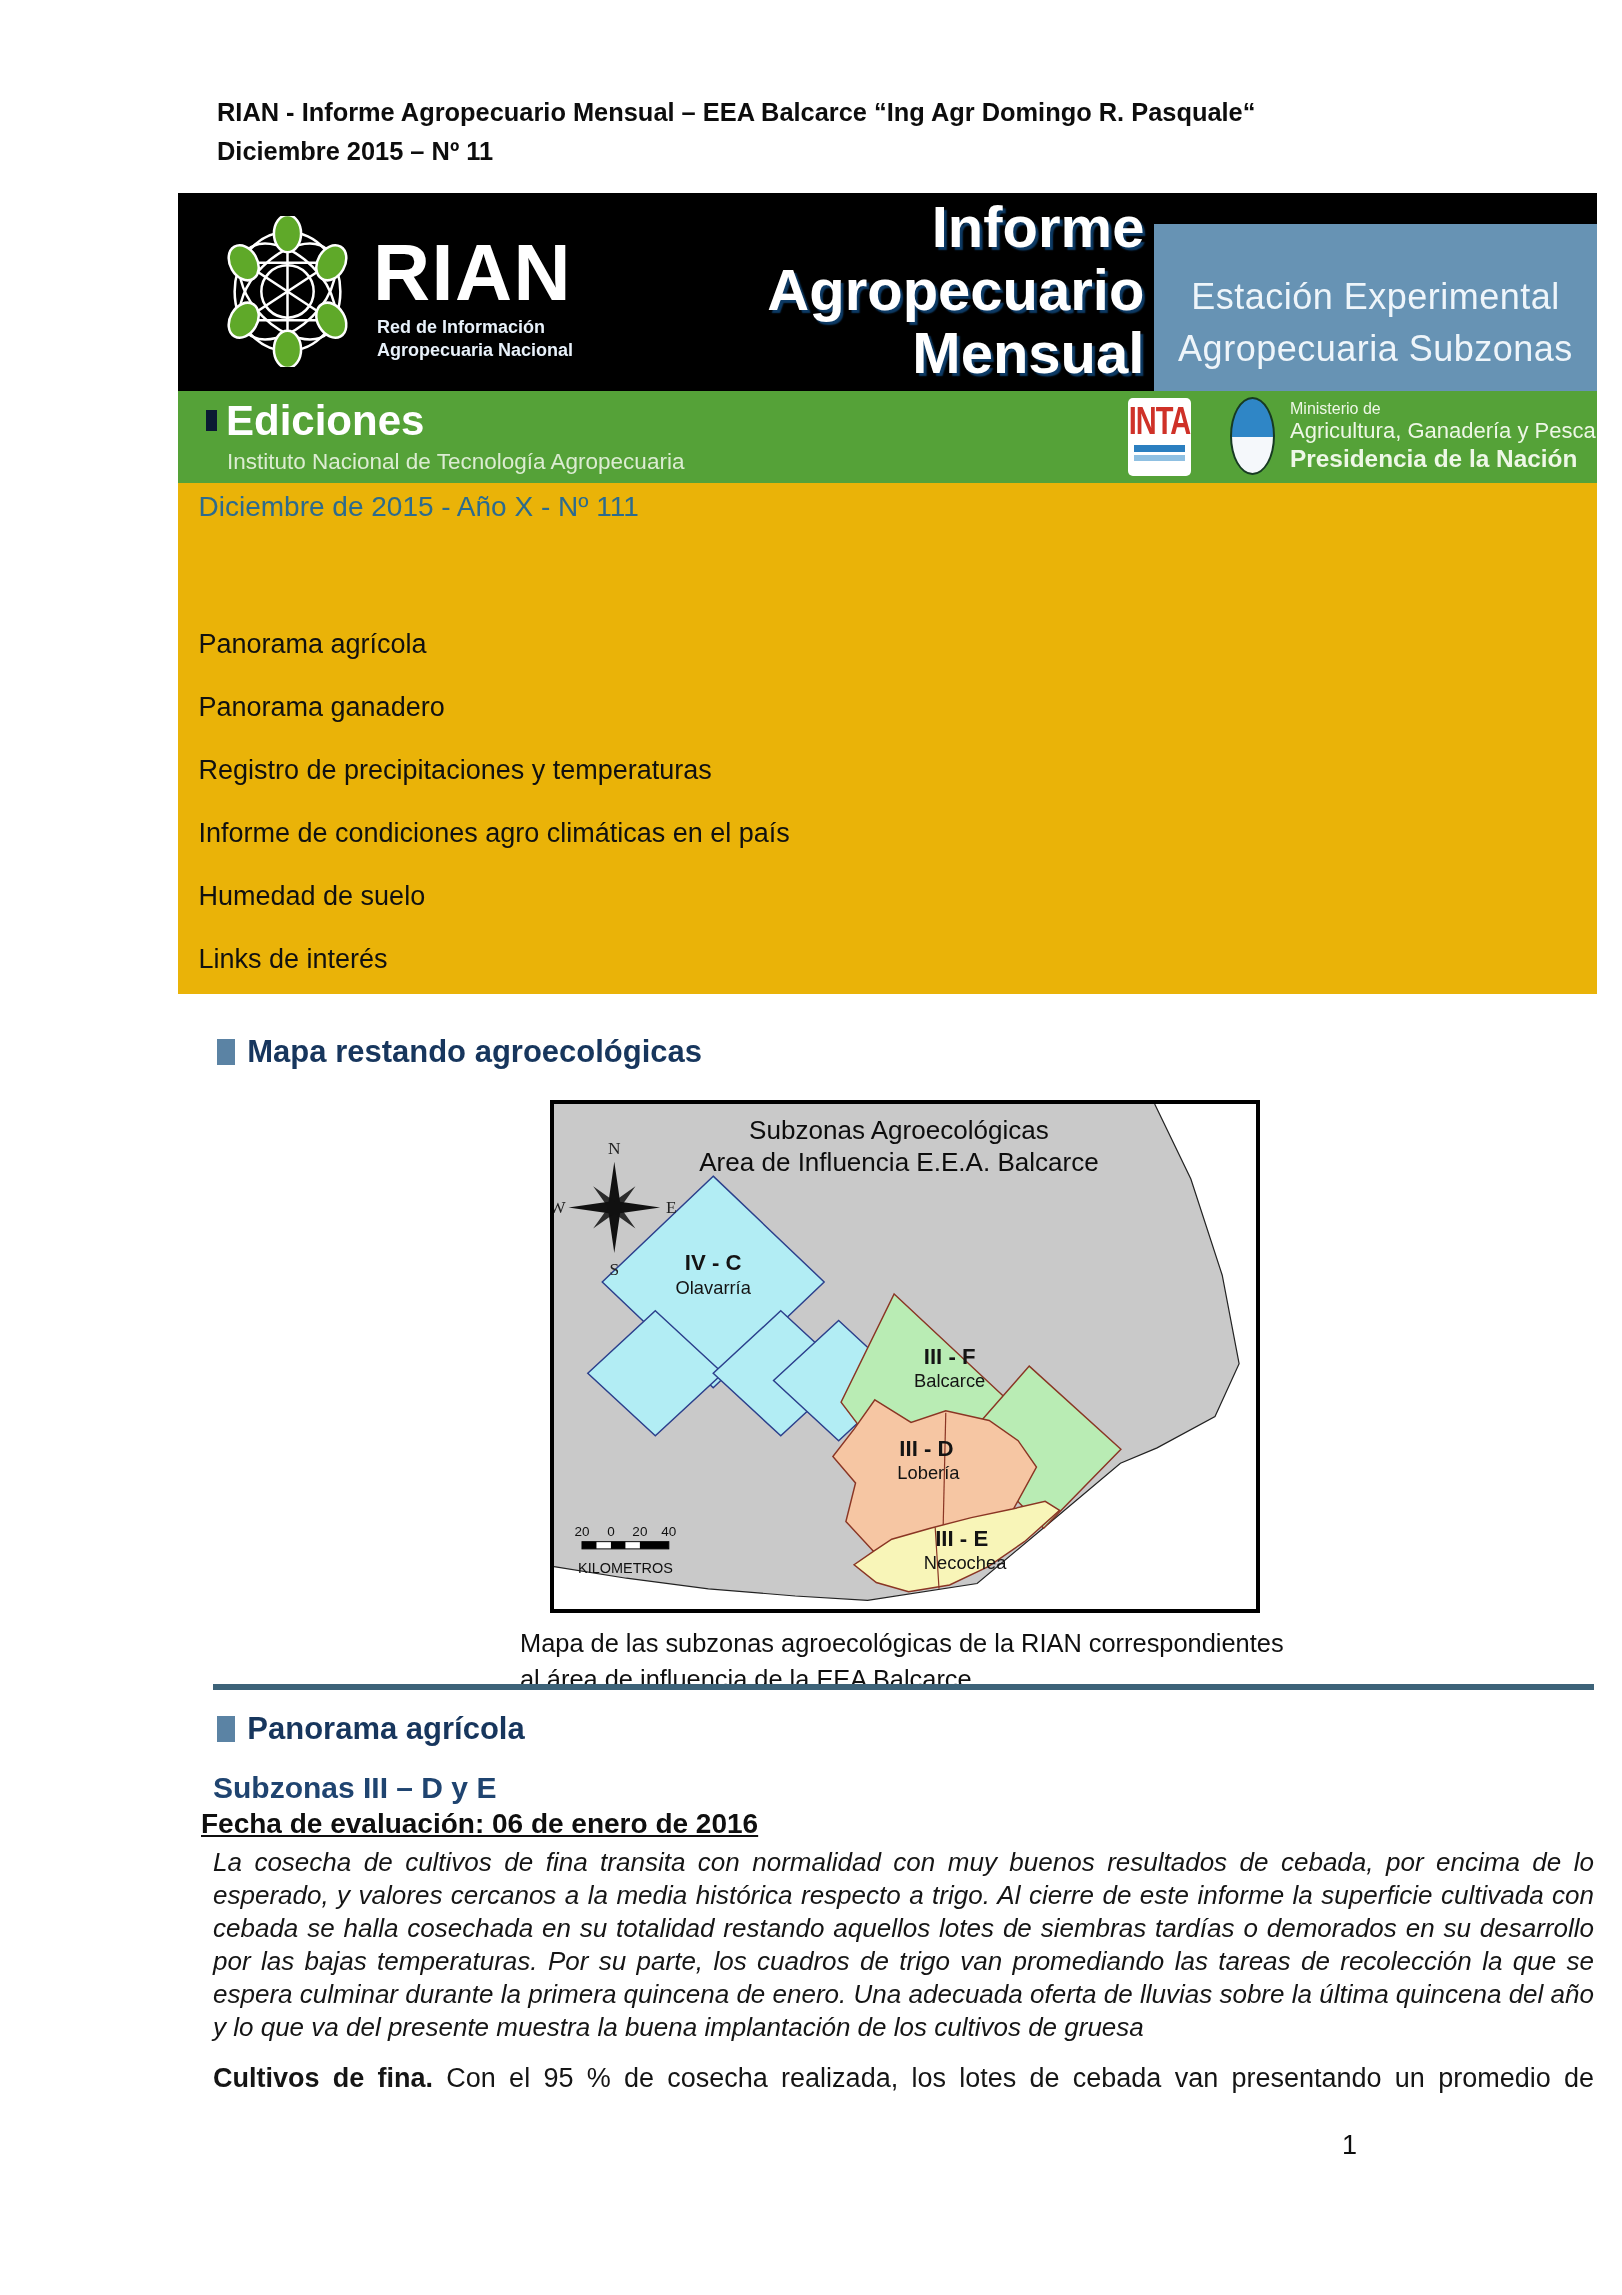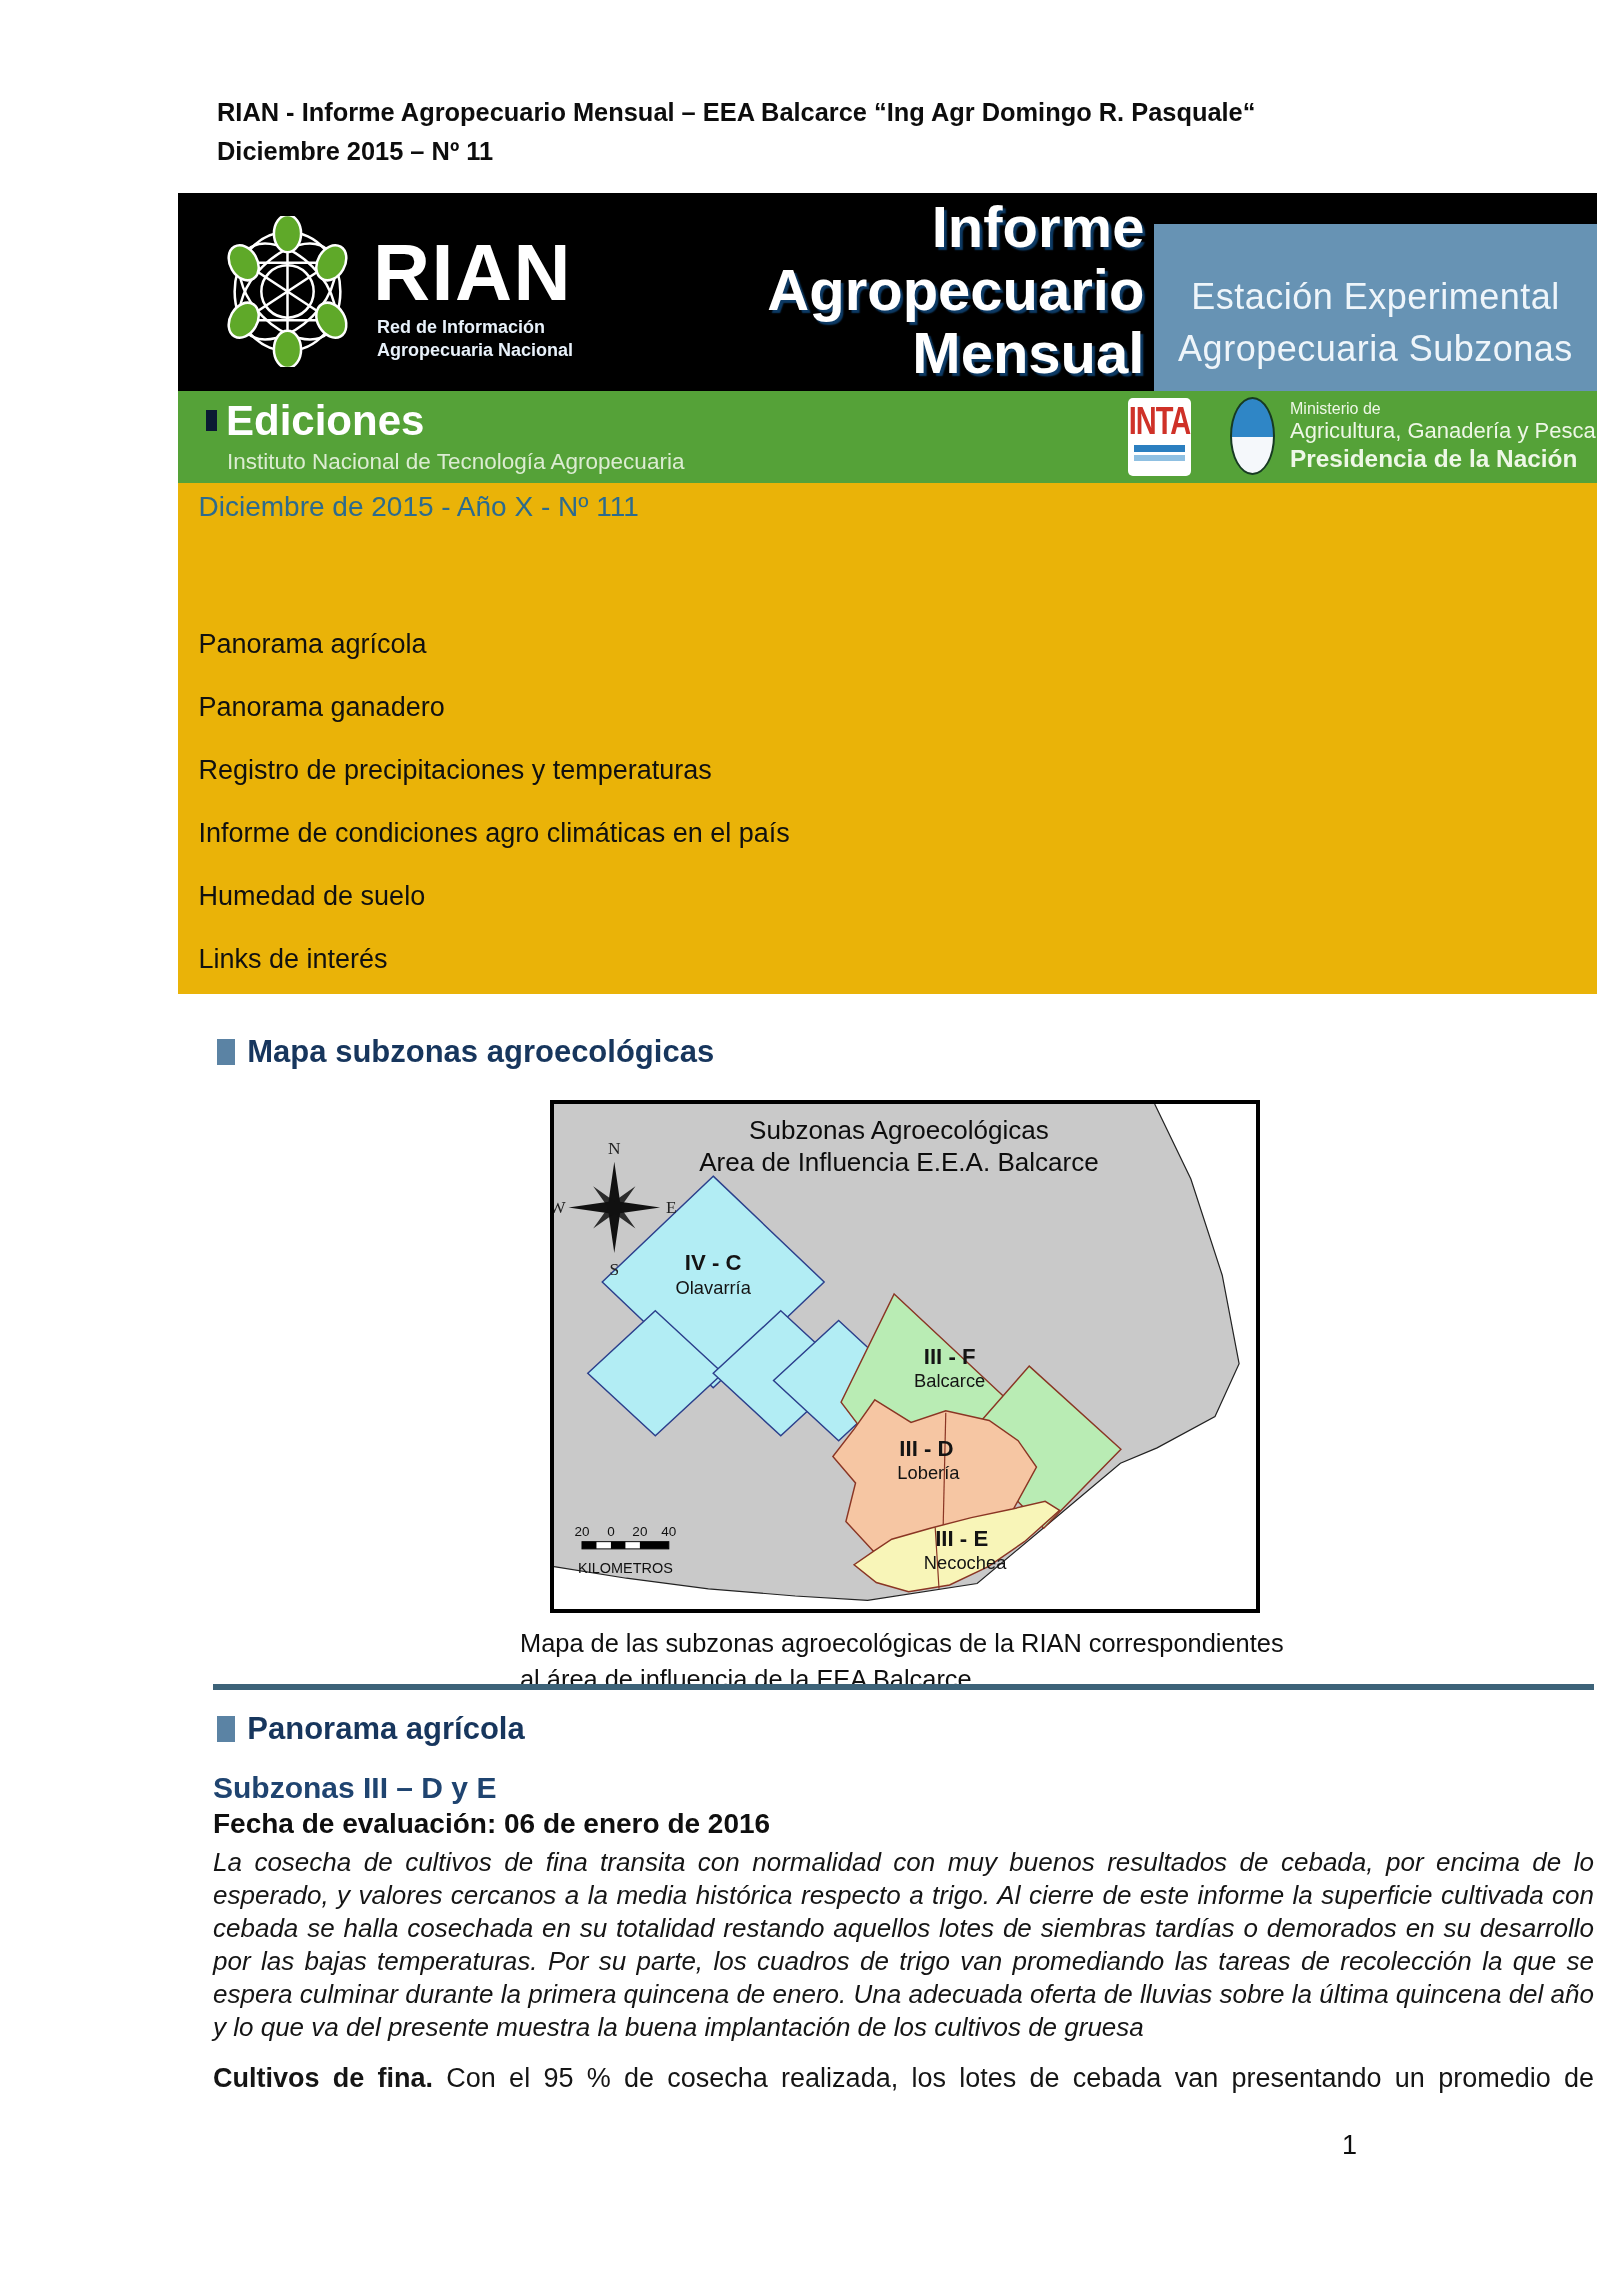--- a/index.html
+++ b/index.html
@@ -45,21 +45,21 @@
   .h1-row{left:217px;top:1034px;}
   .h2-row{left:217px;top:1711px;}
   .bullet{width:17.6px;height:25.4px;background:#5b83a4;}
   .heading-text{font-size:31px;font-weight:bold;color:#17365d;}
   
   .map-frame{position:absolute;left:550px;top:1100px;width:710px;height:513px;border:4.4px solid #000;box-sizing:border-box;background:#c9c9c9;}
   .map-frame svg{display:block;width:100%;height:100%;}
   .caption{position:absolute;left:520px;top:1625px;font-size:25.4px;line-height:36px;color:#0f0f0f;}
   .rule{position:absolute;left:213px;top:1684px;width:1381px;height:6.3px;background:#3d6379;}
   .subheading{position:absolute;left:213px;top:1771px;font-size:30px;font-weight:bold;color:#1f4470;}
-  .evaldate{position:absolute;left:213px;top:1808px;font-size:28px;font-weight:bold;color:#0f0f0f;}
+  .evaldate{position:absolute;left:201px;top:1808px;font-size:28px;font-weight:bold;color:#0f0f0f;text-decoration:underline;}
   .para1{position:absolute;left:213px;top:1846px;width:1381px;font-size:26px;font-style:italic;
     line-height:33px;text-align:justify;color:#151515;}
   .para2{position:absolute;left:213px;top:2059px;width:1381px;font-size:27px;line-height:39px;
     text-align:justify;text-align-last:justify;color:#151515;}
   .para2 .lead{font-weight:bold;}
   .page-number{position:absolute;left:1342px;top:2130px;font-size:27px;color:#0d0d0d;}
   .map-label-code{font-weight:bold;font-size:46px;fill:#141414;}
   .map-label-name{font-size:38px;fill:#141414;}
   .map-title{font-size:54px;fill:#0d0d0d;}
   .compass-letter{font-size:36px;fill:#222;font-family:"Liberation Serif",serif;}
@@ -137,21 +137,21 @@
     <div class="toc-item">Panorama ganadero</div>
     <div class="toc-item">Registro de precipitaciones y temperaturas</div>
     <div class="toc-item">Informe de condiciones agro climáticas en el país</div>
     <div class="toc-item">Humedad de suelo</div>
     <div class="toc-item">Links de interés</div>
   </div>
 </div>
 
 <div class="heading-row h1-row">
   <div class="bullet"></div>
-  <div class="heading-text">Mapa subzonas agroecológicas</div>
+  <div class="heading-text">Mapa restando agroecológicas</div>
 </div>
 
 <div class="map-frame">
   <svg viewBox="0 0 1455 1050" preserveAspectRatio="none">
     <rect x="0" y="0" width="1455" height="1050" fill="#c9c9c9"></rect>
     <path d="M0,962 L150,986 L320,1008 L500,1023 L650,1032 L877,997 L1020,877 L1174,747 L1250,715 L1370,650 L1420,540 L1385,356 L1320,156 L1245,0 L1455,0 L1455,1050 L0,1050 Z" fill="#ffffff"></path>
     <polyline points="0,962 150,986 320,1008 500,1023 650,1032 877,997 1020,877 1174,747 1250,715 1370,650 1420,540 1385,356 1320,156 1245,0" fill="none" stroke="#222222" stroke-width="2.5"></polyline>
 
     <g fill="#b2edf4" stroke="#2b3f8c" stroke-width="3">
       <polygon points="330,150 560,370 330,590 100,370"></polygon>

